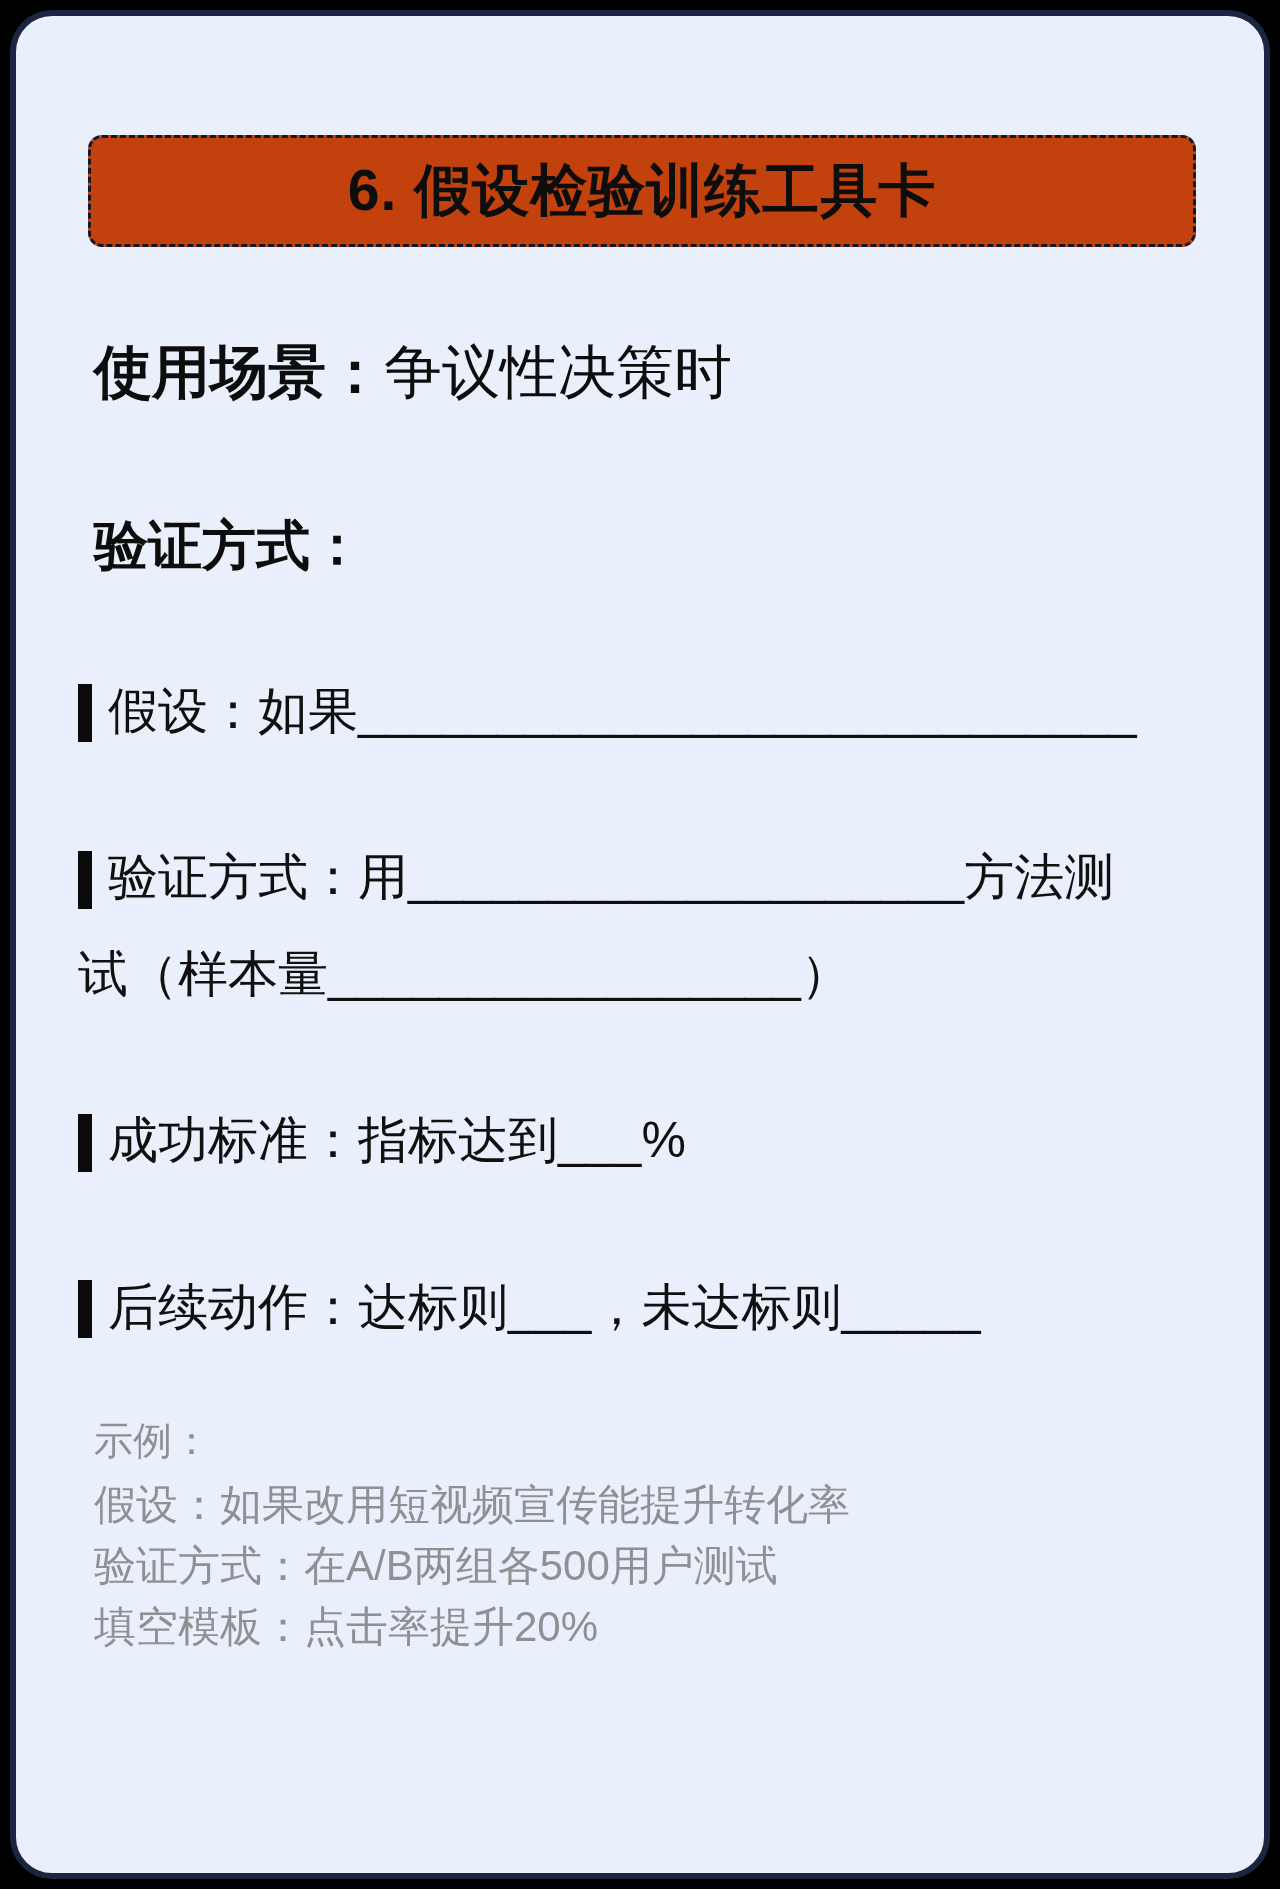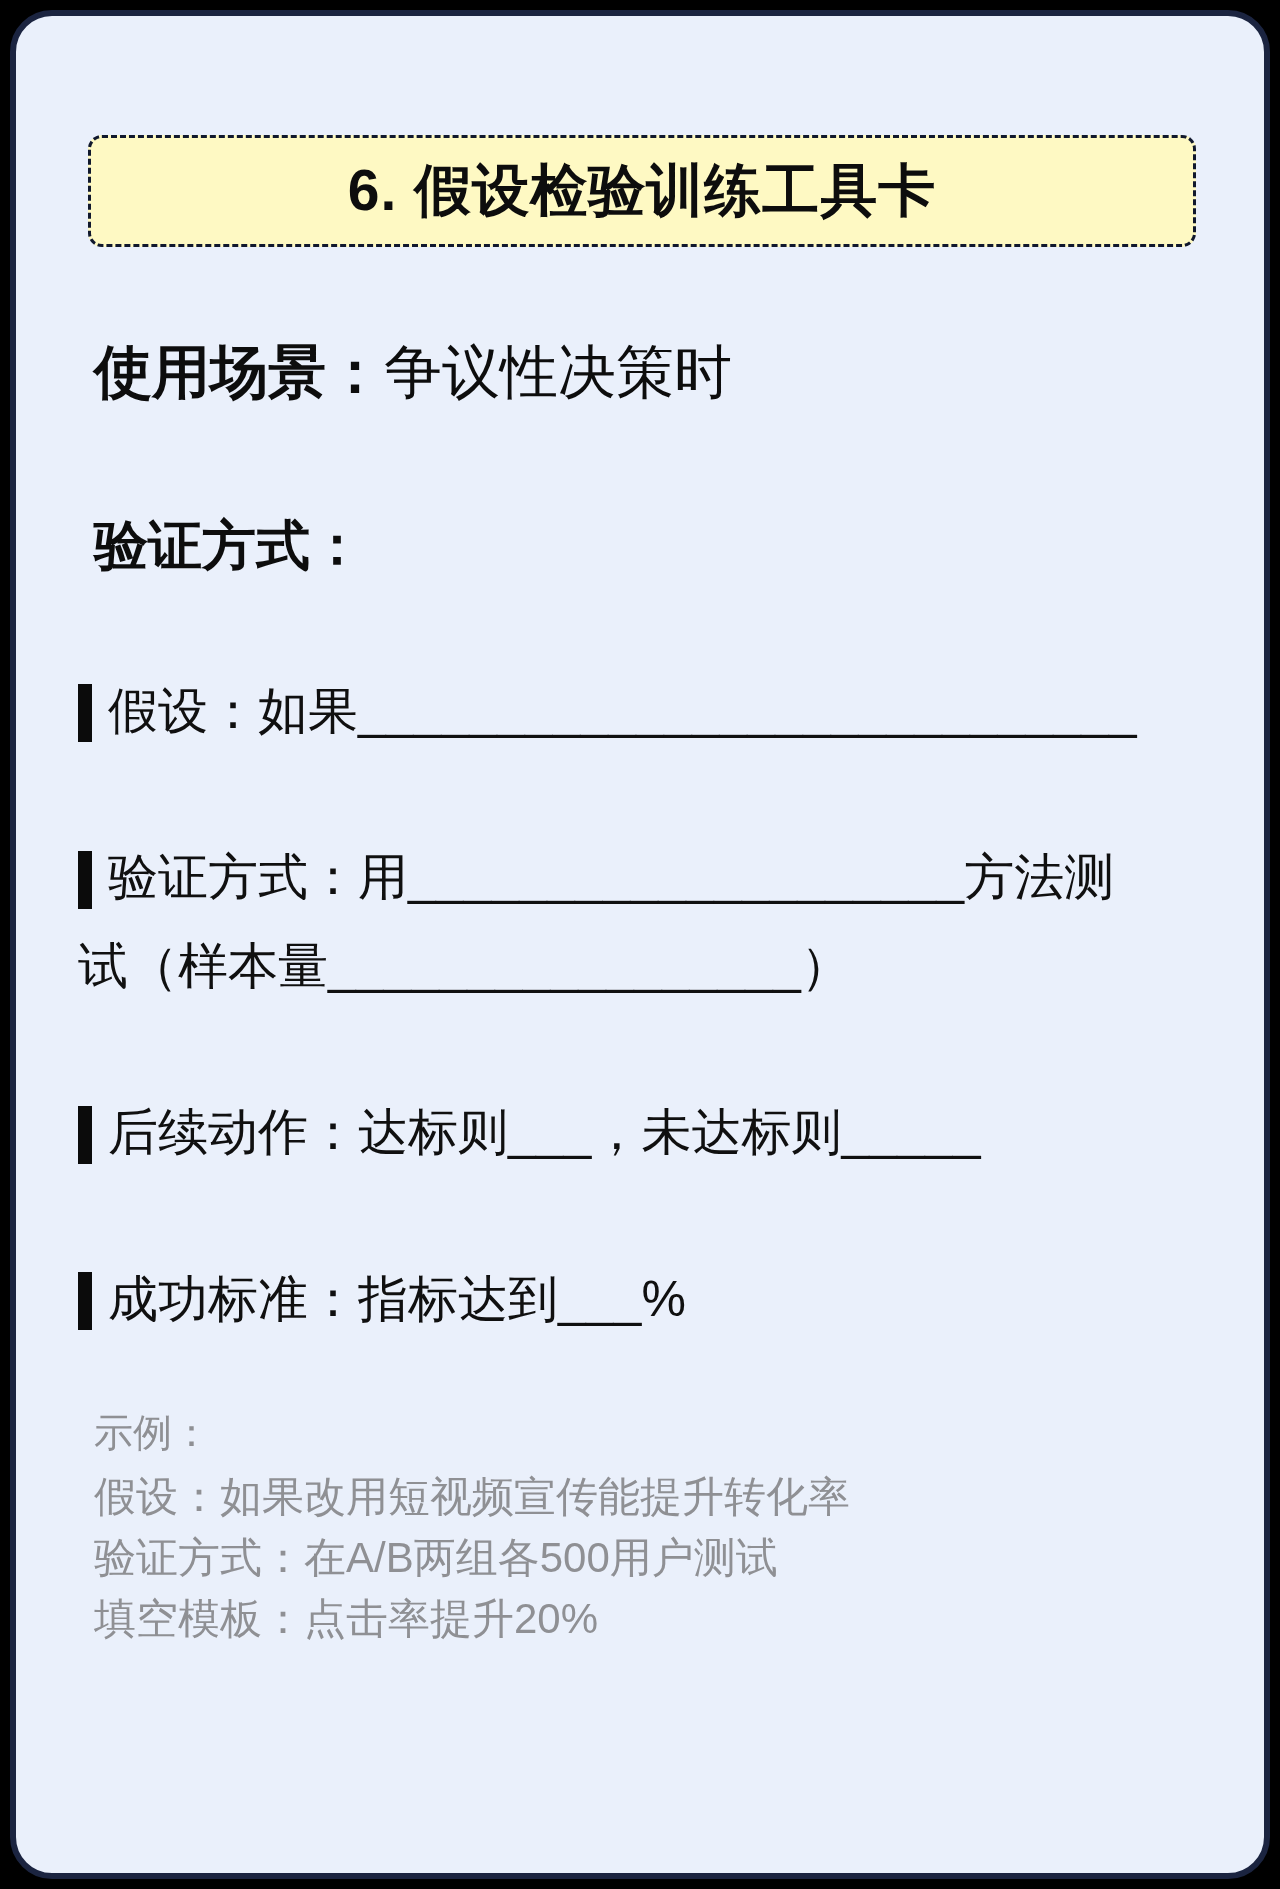--- a/index.html
+++ b/index.html
@@ -26,21 +26,21 @@
     border: 6px solid #1b2440;
     border-radius: 42px;
     padding: 0 70px 0 62px;
     overflow: hidden;
   }
   .header-box {
     box-sizing: border-box;
     margin: 119px 0 0 10px;
     width: 1108px;
     height: 112px;
-    background: #fef9c3;
+    background: #c2410c;
     border: 3px dashed #10182d;
     border-radius: 14px;
     display: flex;
     align-items: center;
     justify-content: center;
   }
   .header-box .title {
     font-size: 57px;
     font-weight: 700;
     color: #0d0d0d;
@@ -68,21 +68,21 @@
   .tpl-line {
     margin-top: 104px;
     font-size: 50px;
     line-height: 1.25;
     color: #101010;
     white-space: nowrap;
     display: flex;
     align-items: flex-end;
   }
   .tpl-line.cont {
-    margin-top: 26px;
+    margin-top: 34px;
   }
   .bar-marker {
     display: inline-block;
     width: 14px;
     height: 58px;
     background: #0b0b0b;
     margin-right: 16px;
     margin-top: 3px;
     flex: 0 0 auto;
   }
@@ -128,26 +128,26 @@
       <span class="bar-marker"></span>
       <span>验证方式：用____________________方法测</span>
     </div>
 
     <div class="tpl-line cont">
       <span>试（样本量_________________）</span>
     </div>
 
     <div class="tpl-line">
       <span class="bar-marker"></span>
-      <span>后续动作：达标则___，未达标则_____</span>
+      <span>成功标准：指标达到___%</span>
     </div>
 
     <div class="tpl-line">
       <span class="bar-marker"></span>
-      <span>成功标准：指标达到___%</span>
+      <span>后续动作：达标则___，未达标则_____</span>
     </div>
 
     <div class="example">
       <div class="example-heading">示例：</div>
       <div class="example-line">假设：如果改用短视频宣传能提升转化率</div>
       <div class="example-line">验证方式：在A/B两组各500用户测试</div>
       <div class="example-line">填空模板：点击率提升20%</div>
     </div>
 
   </div>

